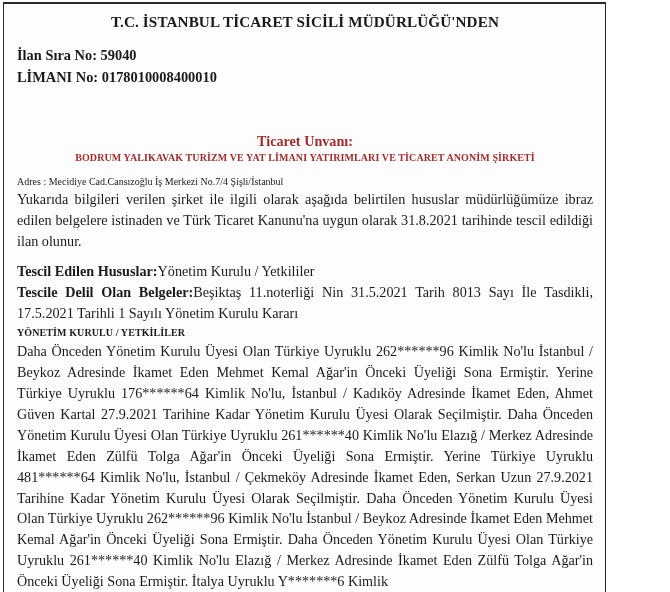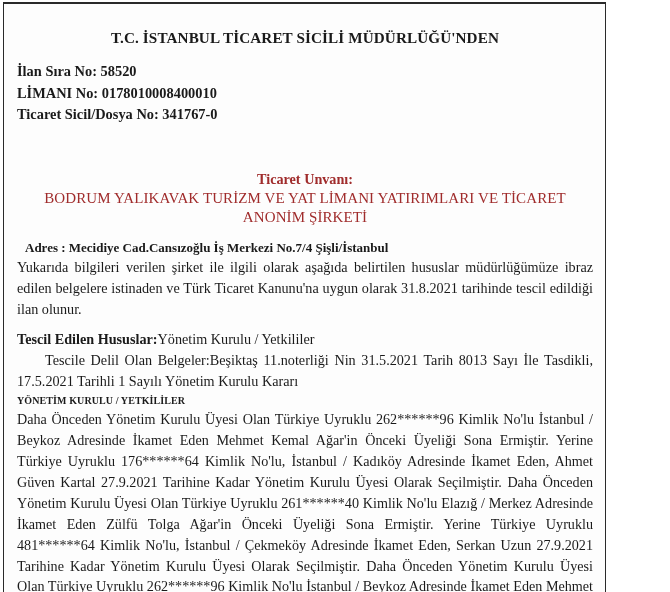--- a/index.html
+++ b/index.html
@@ -46,21 +46,21 @@
     padding: 9px 14px 0 13px;
     box-sizing: border-box;
   }
 
   
   .doc-title {
     text-align: center;
     font-weight: bold;
     font-size: 15.2px;
     letter-spacing: .1px;
-    margin: 16px 0 14px 0;
+    margin: 0 0 14px 0;
     line-height: 1.2;
   }
 
   
   .ref-block {
     margin: 0 0 6px 0;
   }
   .ref-line {
     font-weight: bold;
     font-size: 14.4px;
@@ -73,34 +73,33 @@
     text-align: center;
     margin: 12px 0 4px 0;
   }
   .tradename-label {
     font-weight: bold;
     font-size: 14.2px;
     line-height: 1.35;
     margin-top: 44px;
   }
   .tradename-value {
-    font-weight: normal;
-    font-size: 15px;
+    font-weight: bold;
+    font-size: 10px;
     line-height: 1.30;
     padding: 0 10px;
     letter-spacing: .1px;
   }
 
   
   .address-line {
-    font-weight: bold;
-    font-size: 13px;
+    font-weight: normal;
+    font-size: 10px;
     line-height: 1.5;
     margin-top: 10px;
-    margin-left: 8px;
   }
   .intro-paragraph {
     text-align: justify;
     text-justify: inter-word;
     font-size: 14.2px;
     line-height: 1.47;
     margin: 0 0 8px 0;
   }
 
   
@@ -111,21 +110,21 @@
   }
   .matters-line .lbl { font-weight: bold; }
 
   .evidence-paragraph {
     text-align: justify;
     text-justify: inter-word;
     font-size: 14.2px;
     line-height: 1.47;
     margin: 0;
   }
-  .evidence-paragraph .lbl { font-weight: normal; margin-left: 28px; }
+  .evidence-paragraph .lbl { font-weight: bold; }
 
   .section-heading {
     font-weight: bold;
     font-size: 10px;
     line-height: 1.45;
     margin: 2px 0 1px 0;
     letter-spacing: .1px;
   }
 
   
@@ -142,23 +141,22 @@
 <body style="color: rgb(26, 26, 26);">
 
 <div class="page-outer-right"></div>
 
 <div class="page-sheet" style="background: rgb(253, 253, 253); border-left-color: rgb(42, 42, 42); border-right-color: rgb(42, 42, 42); border-top-color: rgb(42, 42, 42);">
   <div class="page-body">
 
     <h1 class="doc-title">T.C. İSTANBUL TİCARET SİCİLİ MÜDÜRLÜĞÜ'NDEN</h1>
 
     <div class="ref-block">
-      <div class="ref-line">İlan Sıra No: 58520</div>
+      <div class="ref-line">İlan Sıra No: 59040</div>
       <div class="ref-line">LİMANI No: 0178010008400010</div>
-      <div class="ref-line">Ticaret Sicil/Dosya No: 341767-0</div>
     </div>
 
     <div class="tradename-block">
       <div class="tradename-label" style="color: rgb(160, 44, 44);">Ticaret Unvanı:</div>
       <div class="tradename-value" style="color: rgb(160, 44, 44);">BODRUM YALIKAVAK TURİZM VE YAT LİMANI YATIRIMLARI VE TİCARET ANONİM ŞİRKETİ</div>
     </div>
 
     <div class="address-line">Adres : Mecidiye Cad.Cansızoğlu İş Merkezi No.7/4 Şişli/İstanbul</div>
 
     <p class="intro-paragraph">Yukarıda bilgileri verilen şirket ile ilgili olarak aşağıda belirtilen hususlar müdürlüğümüze ibraz edilen belgelere istinaden ve Türk Ticaret Kanunu'na uygun olarak 31.8.2021 tarihinde tescil edildiği ilan olunur.</p>

